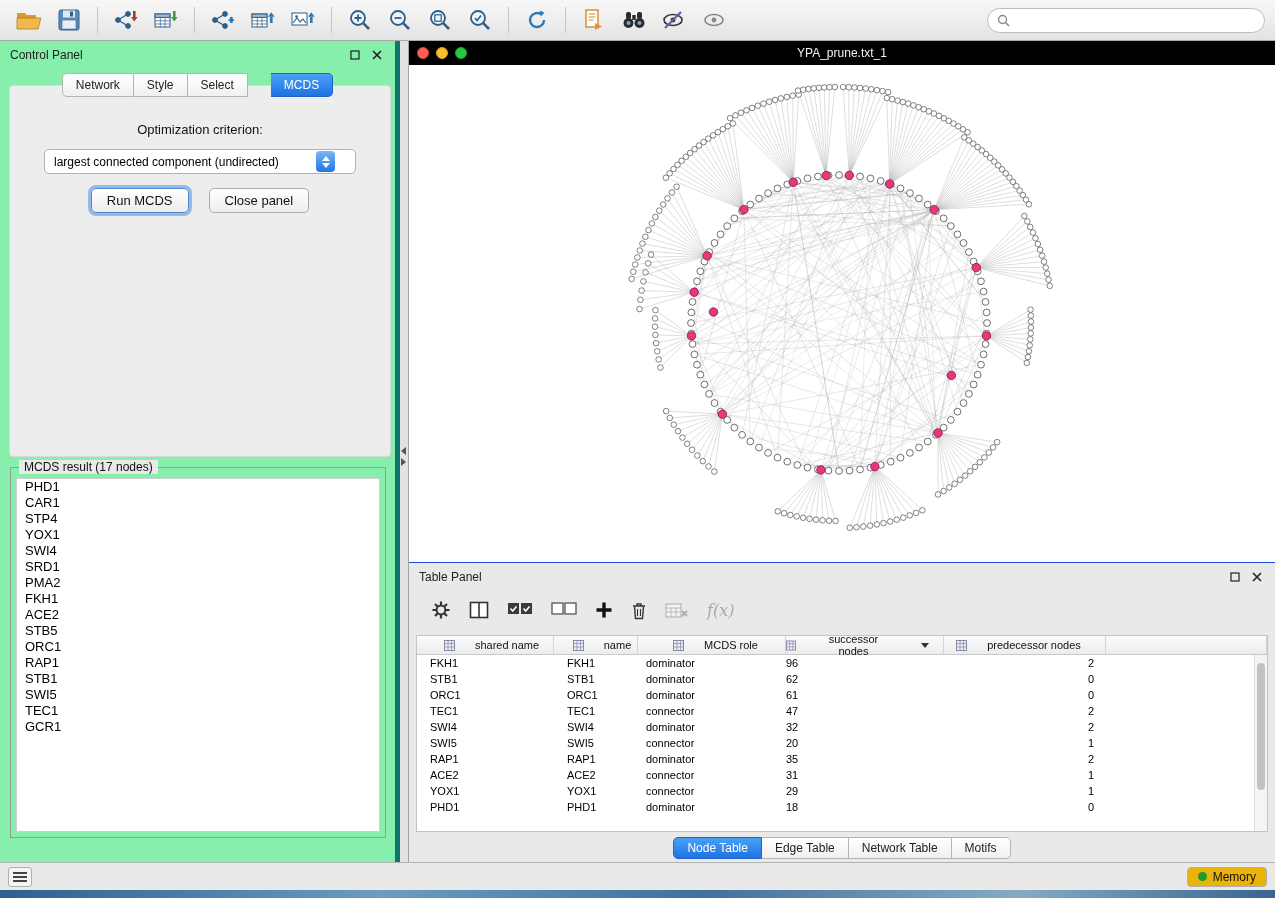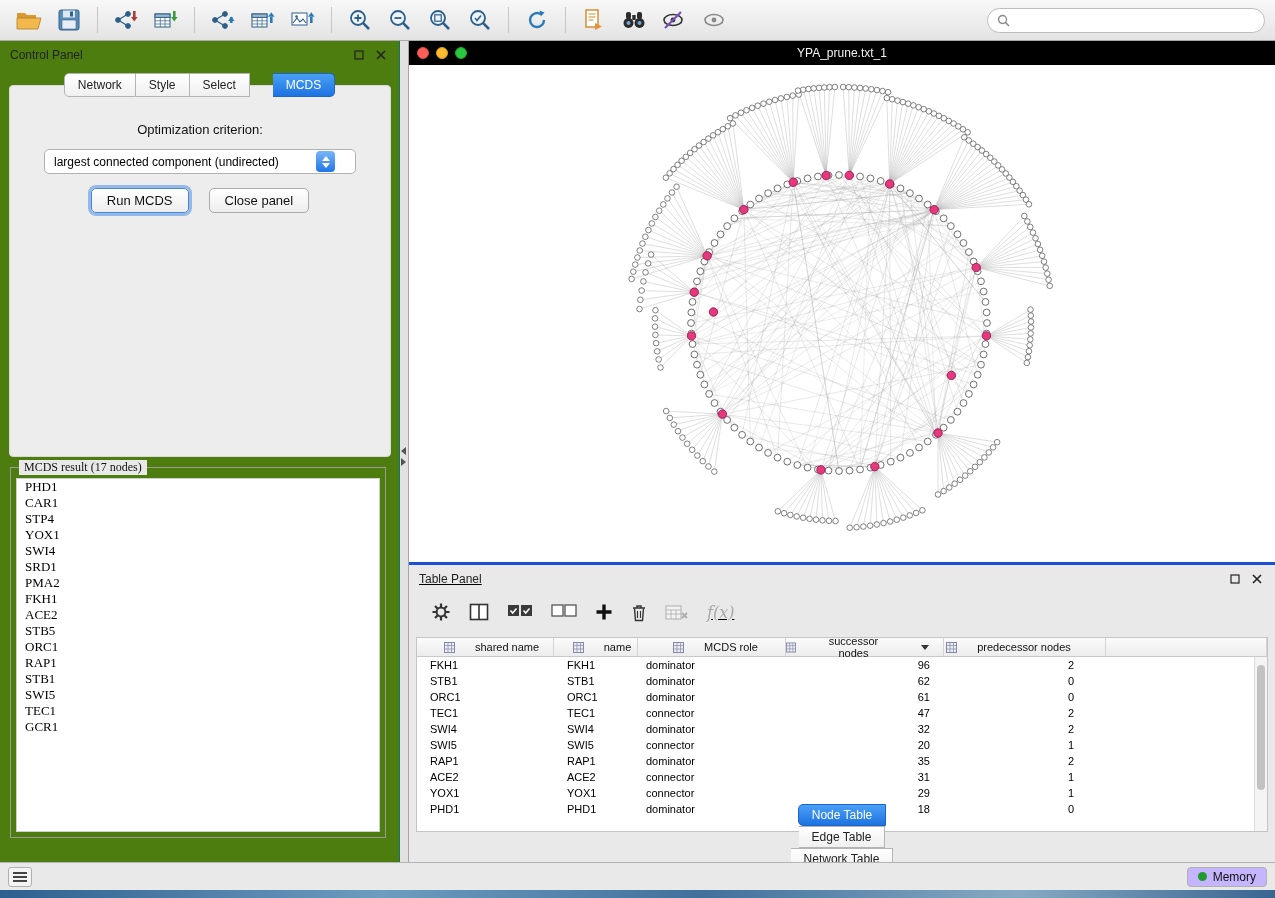--- a/index.html
+++ b/index.html
@@ -10,21 +10,21 @@
     background:linear-gradient(#f8f8f8,#e3e3e3); border-bottom:1px solid #a9a9a9;
     display:flex; align-items:center; padding:0 10px; gap:2px; }
   .tb-btn { width:38px; height:32px; display:flex; align-items:center; justify-content:center; border-radius:4px; }
   .tb-sep { width:1px; height:26px; background:#c6c6c6; margin:0 7px; }
   #toolbar-search { margin-left:auto; width:278px; height:25px; background:#fff;
     border:1px solid #bdbdbd; border-radius:13px; display:flex; align-items:center; padding:0 9px; gap:6px; }
   #toolbar-search input { border:none; outline:none; flex:1; font-size:12px; background:transparent; }
 
   
   #control-panel { position:absolute; left:0; top:41px; width:400px; height:821px;
-    background:#4d7c0f; border-right:1px solid #0f766e; }
+    background:#86efac; border-right:5px solid #0f766e; }
   .panel-header { height:27px; display:flex; align-items:center; padding:0 10px; font-size:12px; color:#222; }
   .panel-header .spacer { flex:1; }
   .win-glyph { width:16px; height:16px; display:flex; align-items:center; justify-content:center; margin-left:6px; }
 
   #cp-tabs { position:absolute; left:0; top:32px; width:100%; display:flex; justify-content:center; z-index:3; }
   .cp-tab { font-size:12px; padding:4px 13px; background:linear-gradient(#ffffff,#f0f0f0);
     border:1px solid #b4b4b4; border-left-width:0; color:#222; }
   .cp-tab:first-child { border-left-width:1px; border-radius:5px 0 0 5px; }
   .cp-tab:last-child { border-radius:0 5px 5px 0; }
   .cp-tab.active { background:linear-gradient(#4aa0f5,#1d73e2); color:#fff; border-color:#1d65c8;margin-left:23px; }
@@ -36,21 +36,21 @@
     border:1px solid #b2b2b2; border-radius:5px; display:flex; align-items:center; padding:0 20px 0 9px; font-size:12px; }
   #criterion-select .stepper { margin-left:auto; width:19px; height:21px; border-radius:4px;
     background:linear-gradient(#79b6f7,#2175e8); display:flex; flex-direction:column; align-items:center; justify-content:center; gap:2px; }
   .tri-up { width:0; height:0; border-left:4px solid transparent; border-right:4px solid transparent; border-bottom:5px solid #fff; }
   .tri-down { width:0; height:0; border-left:4px solid transparent; border-right:4px solid transparent; border-top:5px solid #fff; }
   #cp-buttons { display:flex; justify-content:center; gap:20px; margin-top:14px; }
   .mac-btn { font-size:13px; padding:4px 15px; background:linear-gradient(#ffffff,#ededed);
     border:1px solid #ababab; border-radius:5px; color:#111; }
   .mac-btn.focused { box-shadow:0 0 0 3px rgba(77,144,226,.55); border-color:#4a88d6; }
 
-  #mcds-groupbox { position:absolute; left:10px; top:426px; width:376px; height:371px; border:1px solid #9a9a9a;font-family:Liberation Serif, serif; }
+  #mcds-groupbox { position:absolute; left:10px; top:426px; width:376px; height:371px; border:1px solid #9a9a9a; }
   #mcds-legend { position:absolute; top:-8px; left:8px; background:#e9e9e9; padding:0 5px; font-size:12px; color:#111; }
   #mcds-list { position:absolute; left:5px; right:5px; top:10px; bottom:5px; background:#fff; border:1px solid #cfcfcf; overflow:hidden; }
   .mcds-item { font-size:13px; line-height:16px; padding-left:8px; color:#000; }
 
   
   #v-splitter { position:absolute; left:400px; top:41px; width:9px; height:821px; background:#e2e2e2; border-right:1px solid #a5a5a5; }
   #v-splitter .grip { position:absolute; top:406px; left:1px; }
   .grip-tri-l { width:0;height:0;border-top:4px solid transparent;border-bottom:4px solid transparent;border-right:5px solid #555; margin-bottom:3px;}
   .grip-tri-r { width:0;height:0;border-top:4px solid transparent;border-bottom:4px solid transparent;border-left:5px solid #555;}
 
@@ -58,49 +58,49 @@
   #network-window { position:absolute; left:409px; top:41px; width:866px; height:521px; }
   #net-titlebar { height:21px; background:#000; display:flex; align-items:center; padding:12px 8px; position:relative; }
   .traffic { width:12px; height:12px; border-radius:50%; margin-right:7px; }
   .t-red { background:#ff5f57; border:1px solid #d94942; }
   .t-yellow { background:#febc2e; border:1px solid #d6a023; }
   .t-green { background:#28c840; border:1px solid #1da62f; }
   #net-title { position:absolute; left:0; right:0; text-align:center; color:#f2f2f2; font-size:12px; }
   #net-canvas { width:866px; height:500px; background:#fff; }
 
   
-  #table-panel { position:absolute; left:409px; top:562px; width:866px; height:300px; background:#e9e9e9; border-top:3px solid #1d4ed8;text-decoration:underline; }
+  #table-panel { position:absolute; left:409px; top:562px; width:866px; height:300px; background:#e9e9e9; border-top:1px solid #1d4ed8; }
   #tp-toolbar { height:40px; display:flex; align-items:center; gap:18px; padding:0 0 0 22px; }
   .tp-ico { display:flex; align-items:center; justify-content:center; }
   #fx-label { font-family:"DejaVu Serif",serif; font-style:italic; font-size:16px; color:#a8a8a8; }
   #node-table { position:absolute; left:7px; right:7px; top:72px; bottom:30px; background:#fff; border:1px solid #c4c4c4; overflow:hidden; }
   #nt-header { display:flex; height:19px; background:linear-gradient(#fbfbfb,#ececec); border-bottom:1px solid #c9c9c9; }
   .hcell { display:flex; align-items:center; justify-content:center; gap:20px; font-size:11px; color:#111; border-right:1px solid #d4d4d4; }
   .caret-down { width:0;height:0;border-left:4px solid transparent;border-right:4px solid transparent;border-top:5px solid #333; margin-left:10px; }
   .trow { display:flex; height:16px; align-items:center; }
   .tcell { font-size:11px; color:#000; overflow:hidden; white-space:nowrap; }
   .c0 { width:137px; padding-left:13px; }
   .c1 { width:84px;  padding-left:13px; }
   .c2 { width:148px; padding-left:8px; }
-  .c3 { width:158px; text-align:right; padding-right:14px; }
-  .c4 { width:162px; text-align:right; padding-right:32px; }
+  .c3 { width:158px; padding-right:14px; }
+  .c4 { width:162px; text-align:right; padding-right:12px; }
   .c5 { flex:1; }
   #nt-scrollbar { position:absolute; right:0; top:19px; bottom:0; width:13px; background:#f4f4f4; border-left:1px solid #ddd; }
   #nt-thumb { position:absolute; left:2px; right:2px; top:8px; height:72%; background:#c2c2c2; border-radius:5px; }
-  #tp-tabs { position:absolute; left:0; right:0; bottom:2px; height:24px; display:flex; justify-content:center; align-items:center;flex-direction:column; }
+  #tp-tabs { position:absolute; left:0; right:0; bottom:2px; height:24px; display:flex; justify-content:center; align-items:center; }
   .tp-tab { font-size:12px; padding:3px 13px; background:linear-gradient(#ffffff,#f0f0f0); border:1px solid #b4b4b4; border-left-width:0; color:#222; }
   .tp-tab:first-child { border-left-width:1px; border-radius:5px 0 0 5px; }
   .tp-tab:last-child { border-radius:0 5px 5px 0; }
   .tp-tab.active { background:linear-gradient(#4aa0f5,#1d73e2); color:#fff; border-color:#1d65c8; }
 
   
   #status-bar { position:absolute; left:0; bottom:8px; width:1275px; height:28px; background:#e9e9e9; border-top:1px solid #b3b3b3; display:flex; align-items:center; padding:0 8px; }
   #burger-btn { width:24px; height:20px; border:1px solid #b0b0b0; border-radius:3px; background:#f4f4f4; display:flex; flex-direction:column; justify-content:center; gap:2px; padding:0 4px; }
   #burger-btn i { display:block; height:2px; background:#444; }
-  #memory-btn { margin-left:auto; display:flex; align-items:center; gap:6px; background:#c4b5fd; border:1px solid #b0b0b0; border-radius:4px; padding:2px 10px; font-size:12px; color:#111; }
+  #memory-btn { margin-left:auto; display:flex; align-items:center; gap:6px; background:#eab308; border:1px solid #b0b0b0; border-radius:4px; padding:2px 10px; font-size:12px; color:#111; }
   #memory-dot { width:9px; height:9px; border-radius:50%; background:#1f9b2c; }
   #wallpaper-strip { position:absolute; left:0; bottom:0; width:1275px; height:8px;
     background:linear-gradient(90deg,#2f5f8f,#6d9cc0 30%,#41709c 55%,#86aac4 80%,#3a6591); }
 </style>
 </head>
 <body>
 
 <div id="main-toolbar">
   <div class="tb-btn">
     <svg width="26" height="22" viewBox="0 0 26 22">

